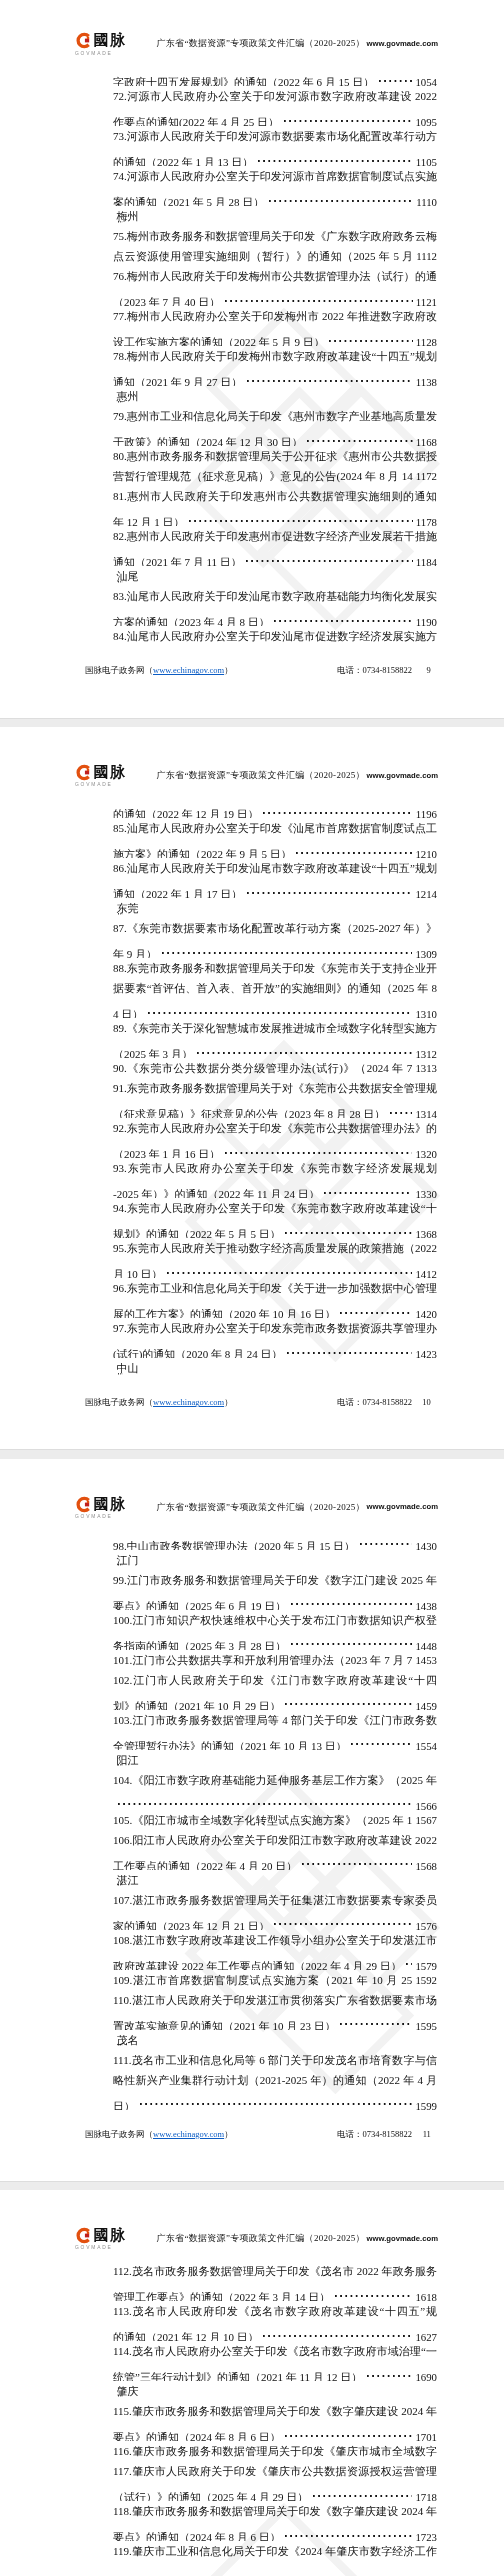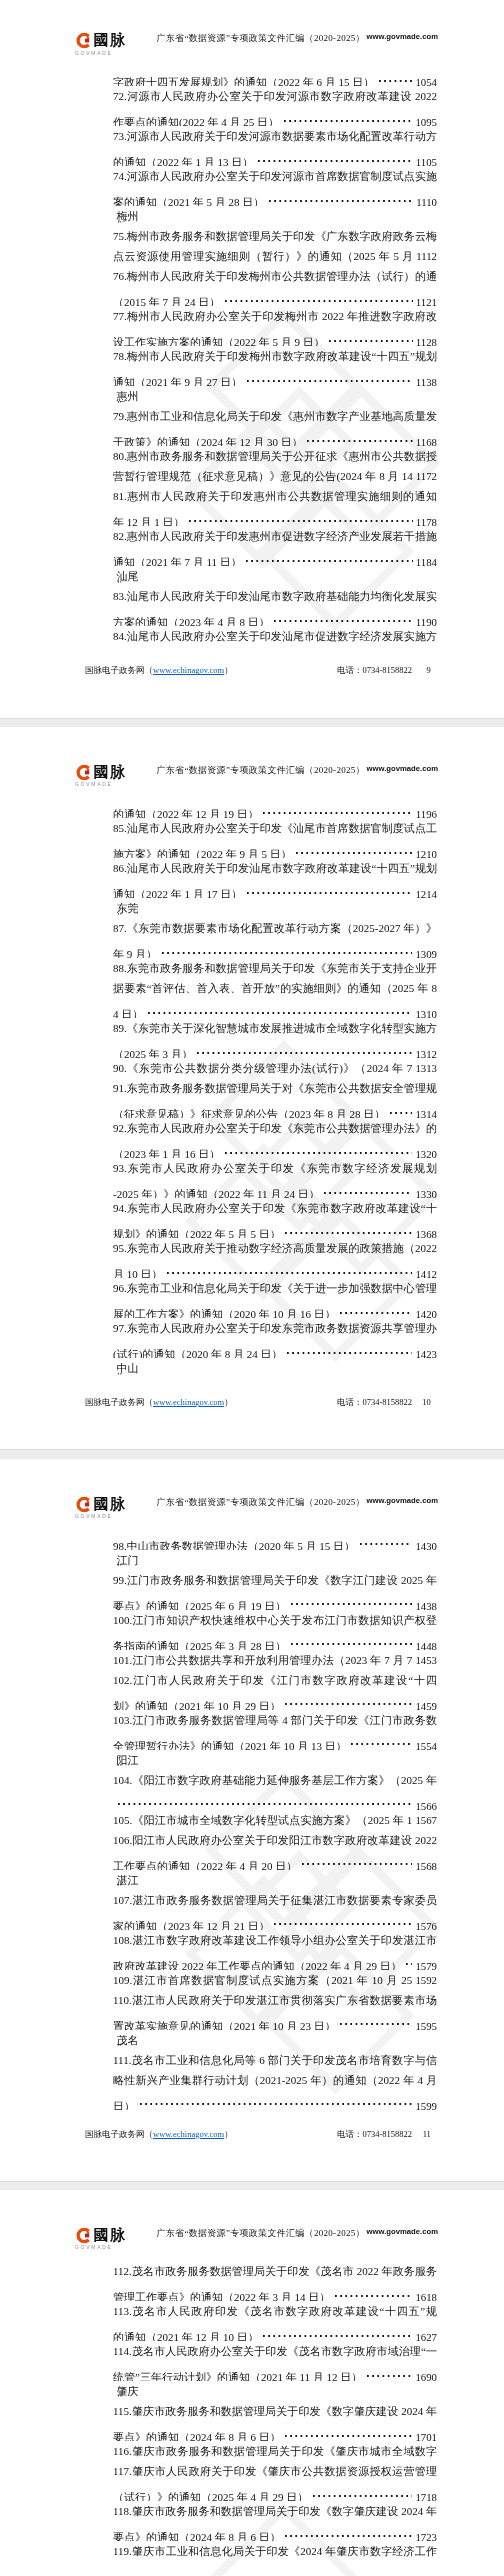--- a/index.html
+++ b/index.html
@@ -6,21 +6,21 @@
   body{width:505px;font-family:"Liberation Serif","DejaVu Serif",serif;color:#111;}
   #doc{width:505px;}
   .gap{height:9.3px;background:#ececec;border-top:0.5px solid #dddddd;box-sizing:border-box;}
   .page{position:relative;width:505px;height:722px;background:#ffffff;overflow:hidden;}
   .page.cut-top{height:718px;}
   .sheet{position:absolute;left:0;top:0;width:505px;height:722px;}
   .cut-top .sheet{top:-4.6px;}
   
   .watermark{position:absolute;left:155px;top:309px;width:299px;height:330px;pointer-events:none;}
   
-  .page-header{position:absolute;top:37px;left:75px;right:67px;display:flex;align-items:flex-start;}
+  .page-header{position:absolute;top:37px;left:75px;right:67px;display:flex;align-items:center;}
   .logo-block{display:flex;flex-direction:column;line-height:1;}
   .logo-row{display:flex;align-items:center;gap:1.5px;}
   .logo-mark svg{width:17px;height:17px;display:block;}
   .logo-cn{font-size:15px;font-weight:bold;letter-spacing:1.5px;font-family:"DejaVu Serif","Liberation Serif",serif;}
   .logo-sub{font-size:4.9px;color:#8f8f8f;letter-spacing:1.8px;font-family:"Liberation Sans","DejaVu Sans",sans-serif;margin-top:2.1px;}
   .header-title{margin-left:30px;font-size:9px;letter-spacing:0.3px;white-space:nowrap;padding-bottom:1px;}
   .header-url{margin-left:auto;font-size:7.7px;font-family:"Liberation Sans","DejaVu Sans",sans-serif;font-weight:bold;padding-bottom:1.5px;}
   
   .toc{position:absolute;top:71px;left:113px;right:68px;}
   .ln{height:20px;line-height:20px;font-size:11px;display:flex;align-items:baseline;overflow:hidden;}
@@ -107,21 +107,21 @@
             <span class="lead"></span>
             <span class="num">1112</span>
           </div>
           <div class="ln t">75.梅州市政务服务和数据管理局关于印发《广东数字政府政务云梅州节</div>
           <div class="ln n">
             <span class="txt">点云资源使用管理实施细则（暂行）》的通知（2025 年 5 月 16 日）</span>
             <span class="num">1112</span>
           </div>
           <div class="ln t">76.梅州市人民政府关于印发梅州市公共数据管理办法（试行）的通知</div>
           <div class="ln l">
-            <span class="txt">（2015 年 7 月 24 日）</span>
+            <span class="txt">（2023 年 7 月 40 日）</span>
             <span class="lead"></span>
             <span class="num">1121</span>
           </div>
           <div class="ln t">77.梅州市人民政府办公室关于印发梅州市 2022 年推进数字政府改革建</div>
           <div class="ln l">
             <span class="txt">设工作实施方案的通知（2022 年 5 月 9 日）</span>
             <span class="lead"></span>
             <span class="num">1128</span>
           </div>
           <div class="ln t">78.梅州市人民政府关于印发梅州市数字政府改革建设“十四五”规划的</div>

